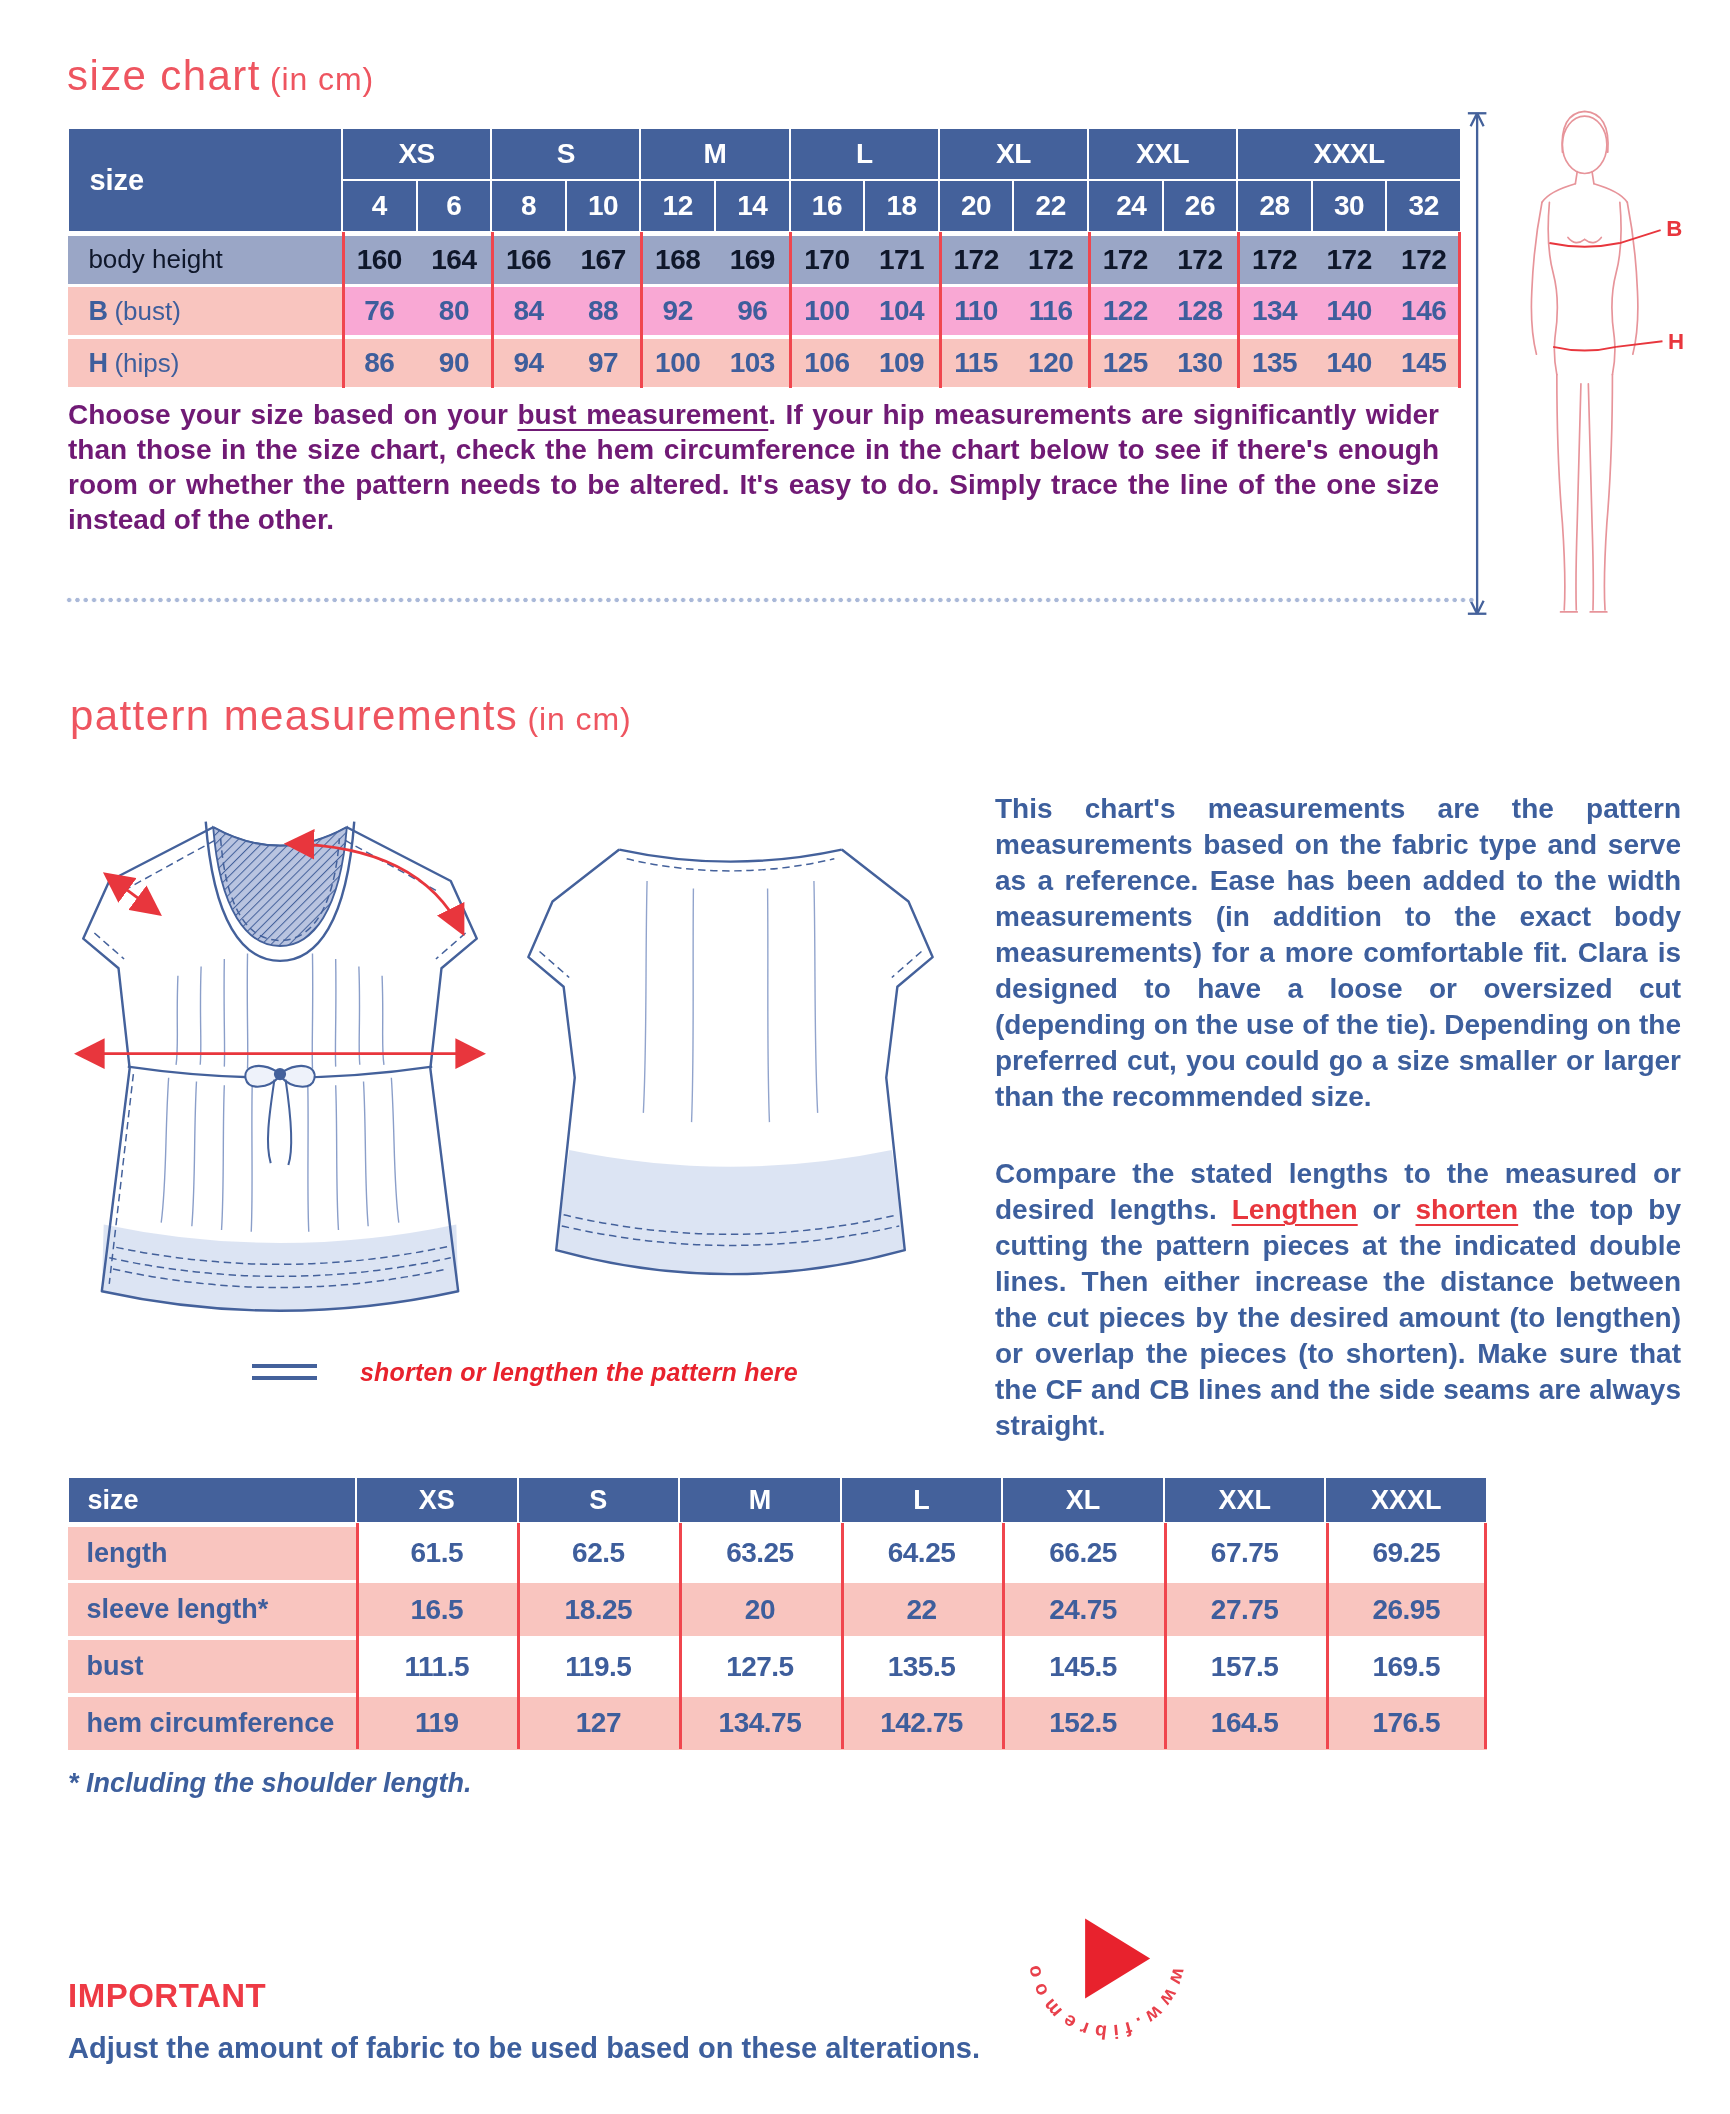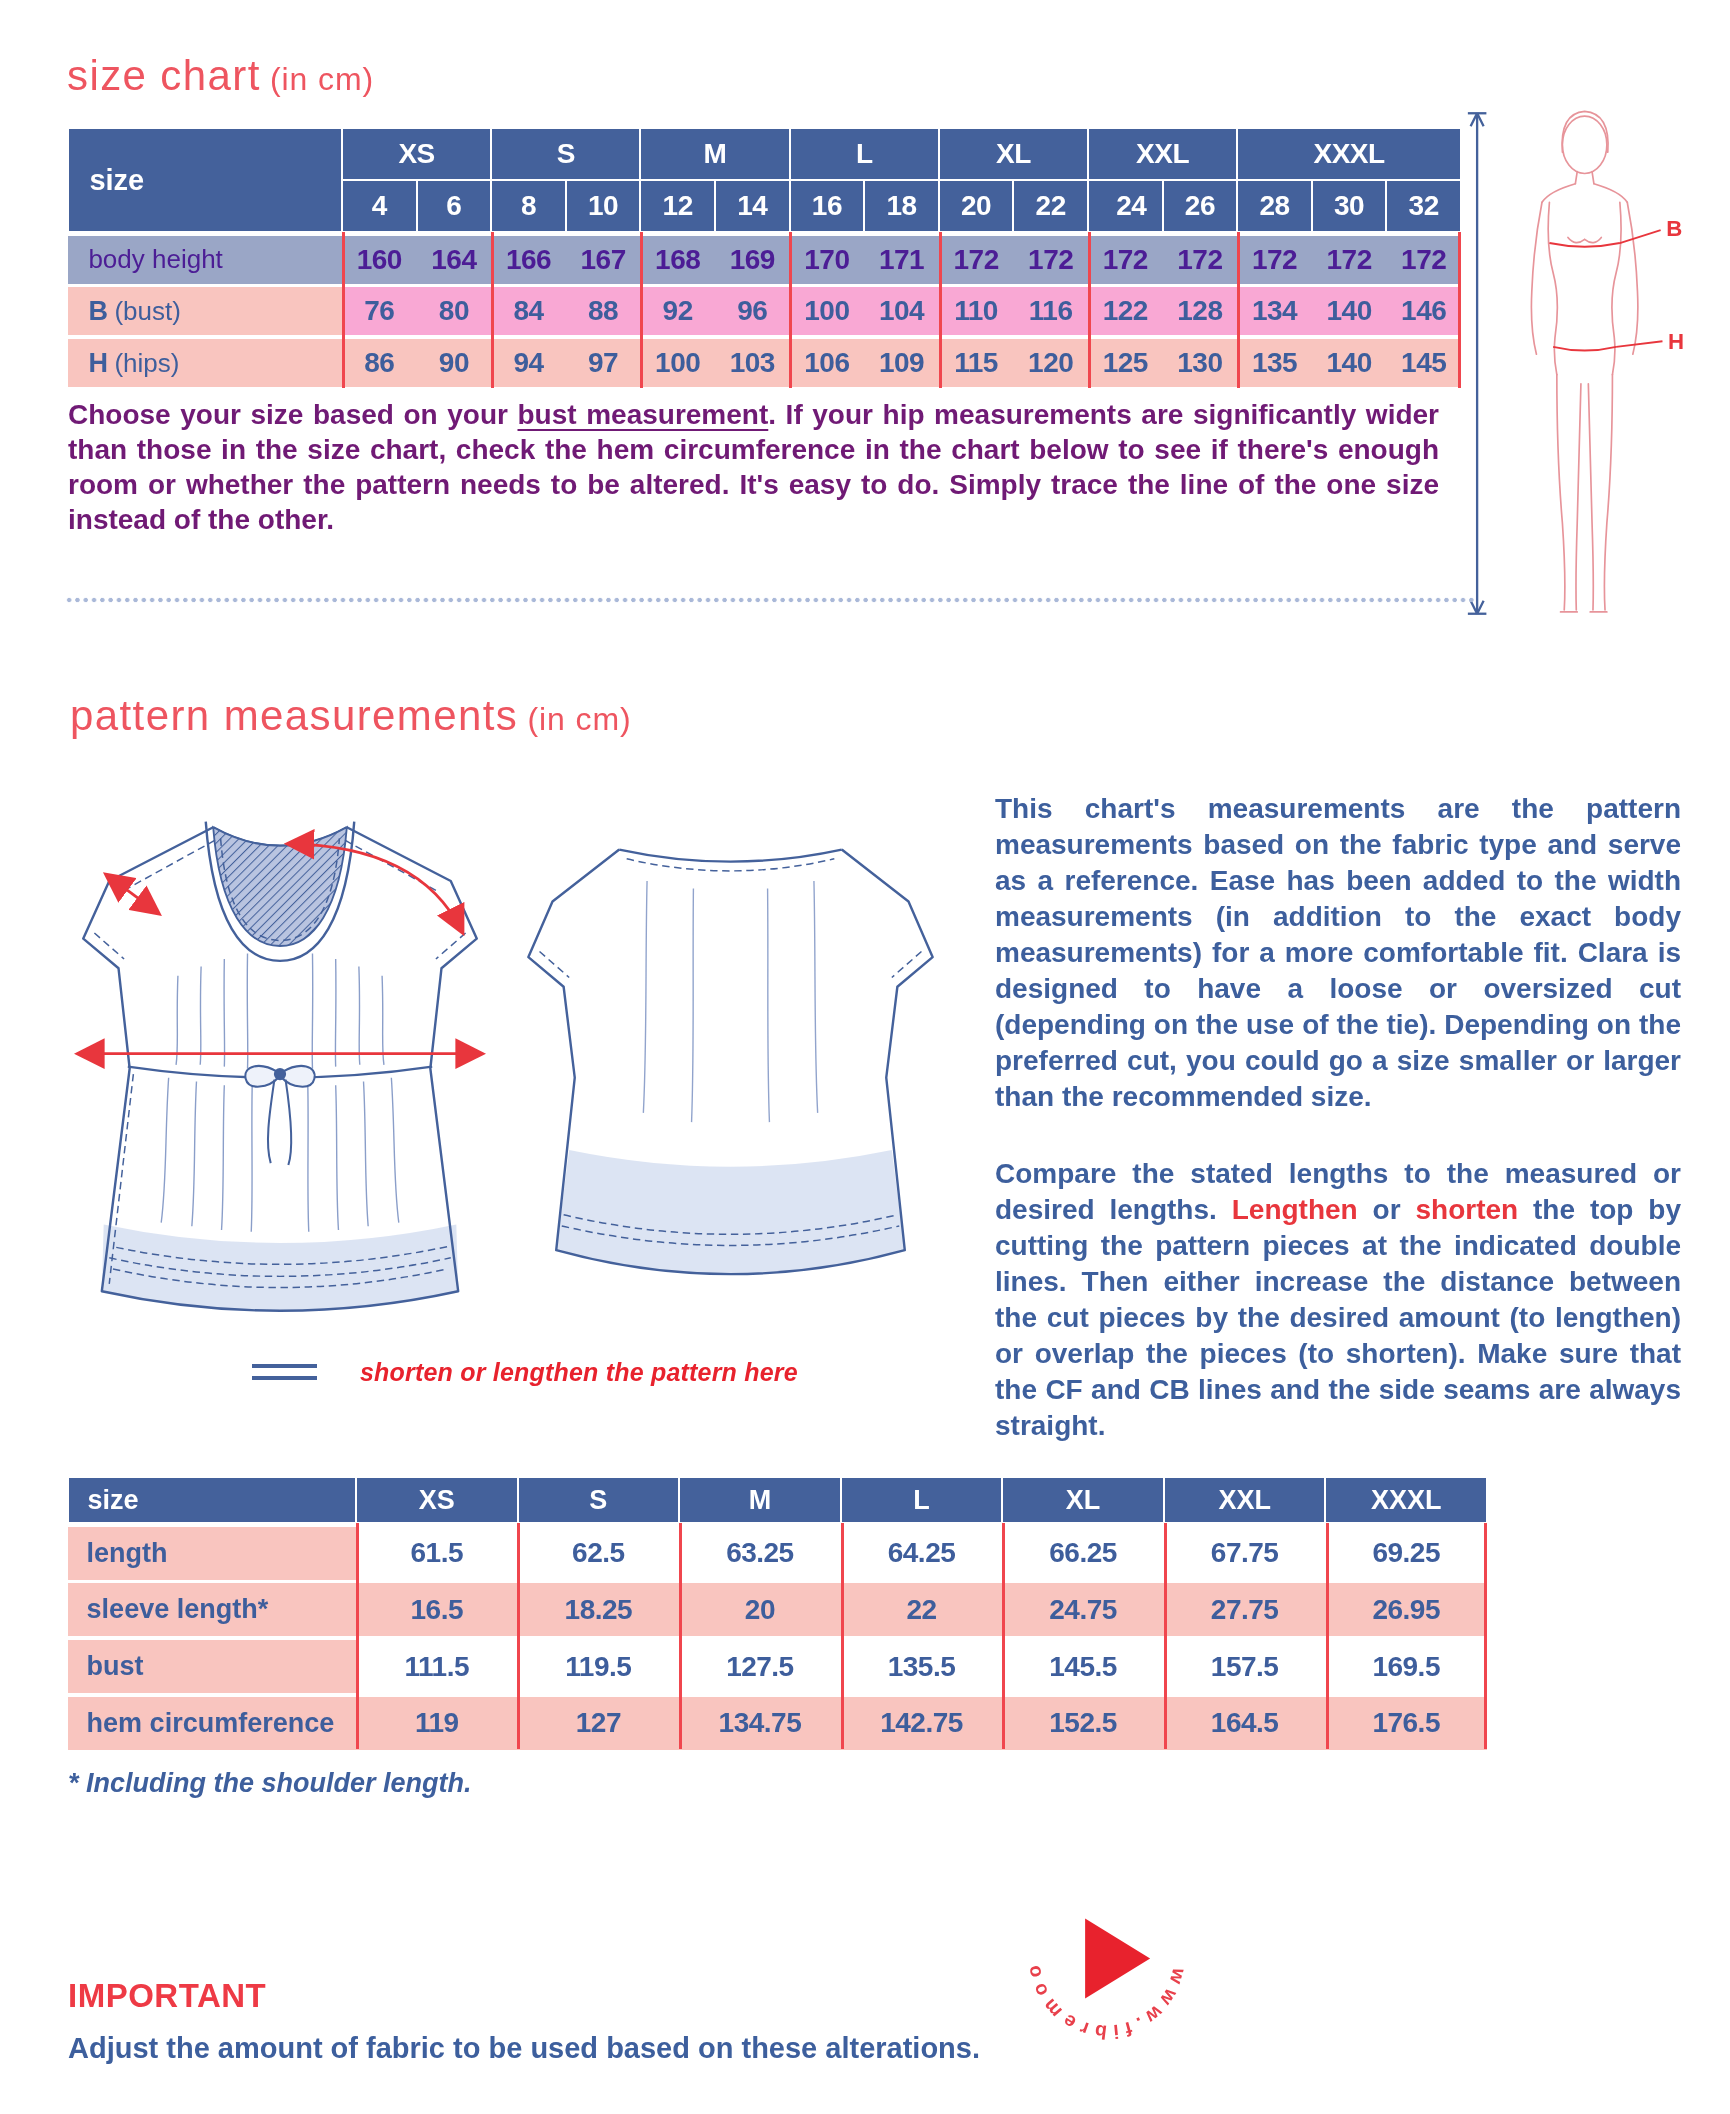--- a/index.html
+++ b/index.html
@@ -19,41 +19,41 @@
   .t1-head{grid-auto-rows:52px;}
   .t1-h{background:#44619b;border:1.9px solid #ffffff;color:#fff;display:flex;
         align-items:center;justify-content:center;font-weight:bold;font-size:28px;letter-spacing:-0.5px;}
   .t1-corner{justify-content:flex-start;padding-left:20.4px;font-size:29px;letter-spacing:0;}
   .t1-row{grid-auto-rows:48px;margin-top:3.7px;}
   .t1-label{display:flex;align-items:center;padding-left:20.4px;color:#3e5e9c;font-size:26px;}
   .t1-label b{font-size:27px;margin-right:6.5px;}
   .t1-val{display:flex;align-items:center;justify-content:center;color:#3e5e9c;
           font-weight:bold;font-size:28px;letter-spacing:-0.5px;}
   .shade-slate .t1-label,.shade-slate .t1-val{background:#9aa6c6;}
-  .shade-slate .t1-label,.shade-slate .t1-val{color:#4c1d95;}
+  .shade-slate .t1-label,.shade-slate .t1-val{color:#0f172a;}
   .shade-valwhite .t1-label{background:#f9c5bf;}
   .shade-valwhite .t1-val{background:#f9a8d4;}
   .shade-pink .t1-label,.shade-pink .t1-val{background:#f9c5bf;}
   .redline-v{position:absolute;width:2.8px;background:#f0464e;}
 
   
   #size-note{position:absolute;left:68px;top:397px;width:1371px;margin:0;
              color:#701a75;font-size:28px;line-height:35px;font-weight:bold;text-align:justify;}
   #size-note .u{text-decoration:underline;text-decoration-thickness:2.3px;text-underline-offset:4.6px;}
 
   
   #dotted{position:absolute;left:65px;top:597px;width:1412px;height:5.6px;
           background-image:radial-gradient(circle,#a9b8d8 1.9px,transparent 2.4px);
           background-size:8.3px 5.6px;background-repeat:repeat-x;}
 
   
   #right-col{position:absolute;left:995px;top:753px;width:686px;margin-top:38px;}
   #right-col p{margin:0;color:#3d5f9d;font-size:28px;line-height:36px;font-weight:bold;text-align:justify;}
   #right-col p + p{margin-top:41px;}
-  .red-u{color:#e8363d;text-decoration-thickness:2.3px;text-underline-offset:4.6px;}
+  .red-u{color:#e8363d;text-decoration:underline;text-decoration-thickness:2.3px;text-underline-offset:4.6px;}
 
   
   #caption{position:absolute;left:252px;top:1356px;display:flex;align-items:center;}
   #caption .dbl{width:65px;margin-right:43px;}
   #caption .dbl i{display:block;height:3.7px;background:#44619b;margin:8.3px 0;}
   #caption .cap-text{color:#e8222d;font-size:25px;font-style:italic;font-weight:bold;letter-spacing:0.2px;}
 
   
   #pattern-table{position:absolute;left:68px;top:1477px;width:1419px;height:276px;}
   .t2-grid{display:grid;grid-template-columns:288px repeat(7,1fr);width:1419px;}

